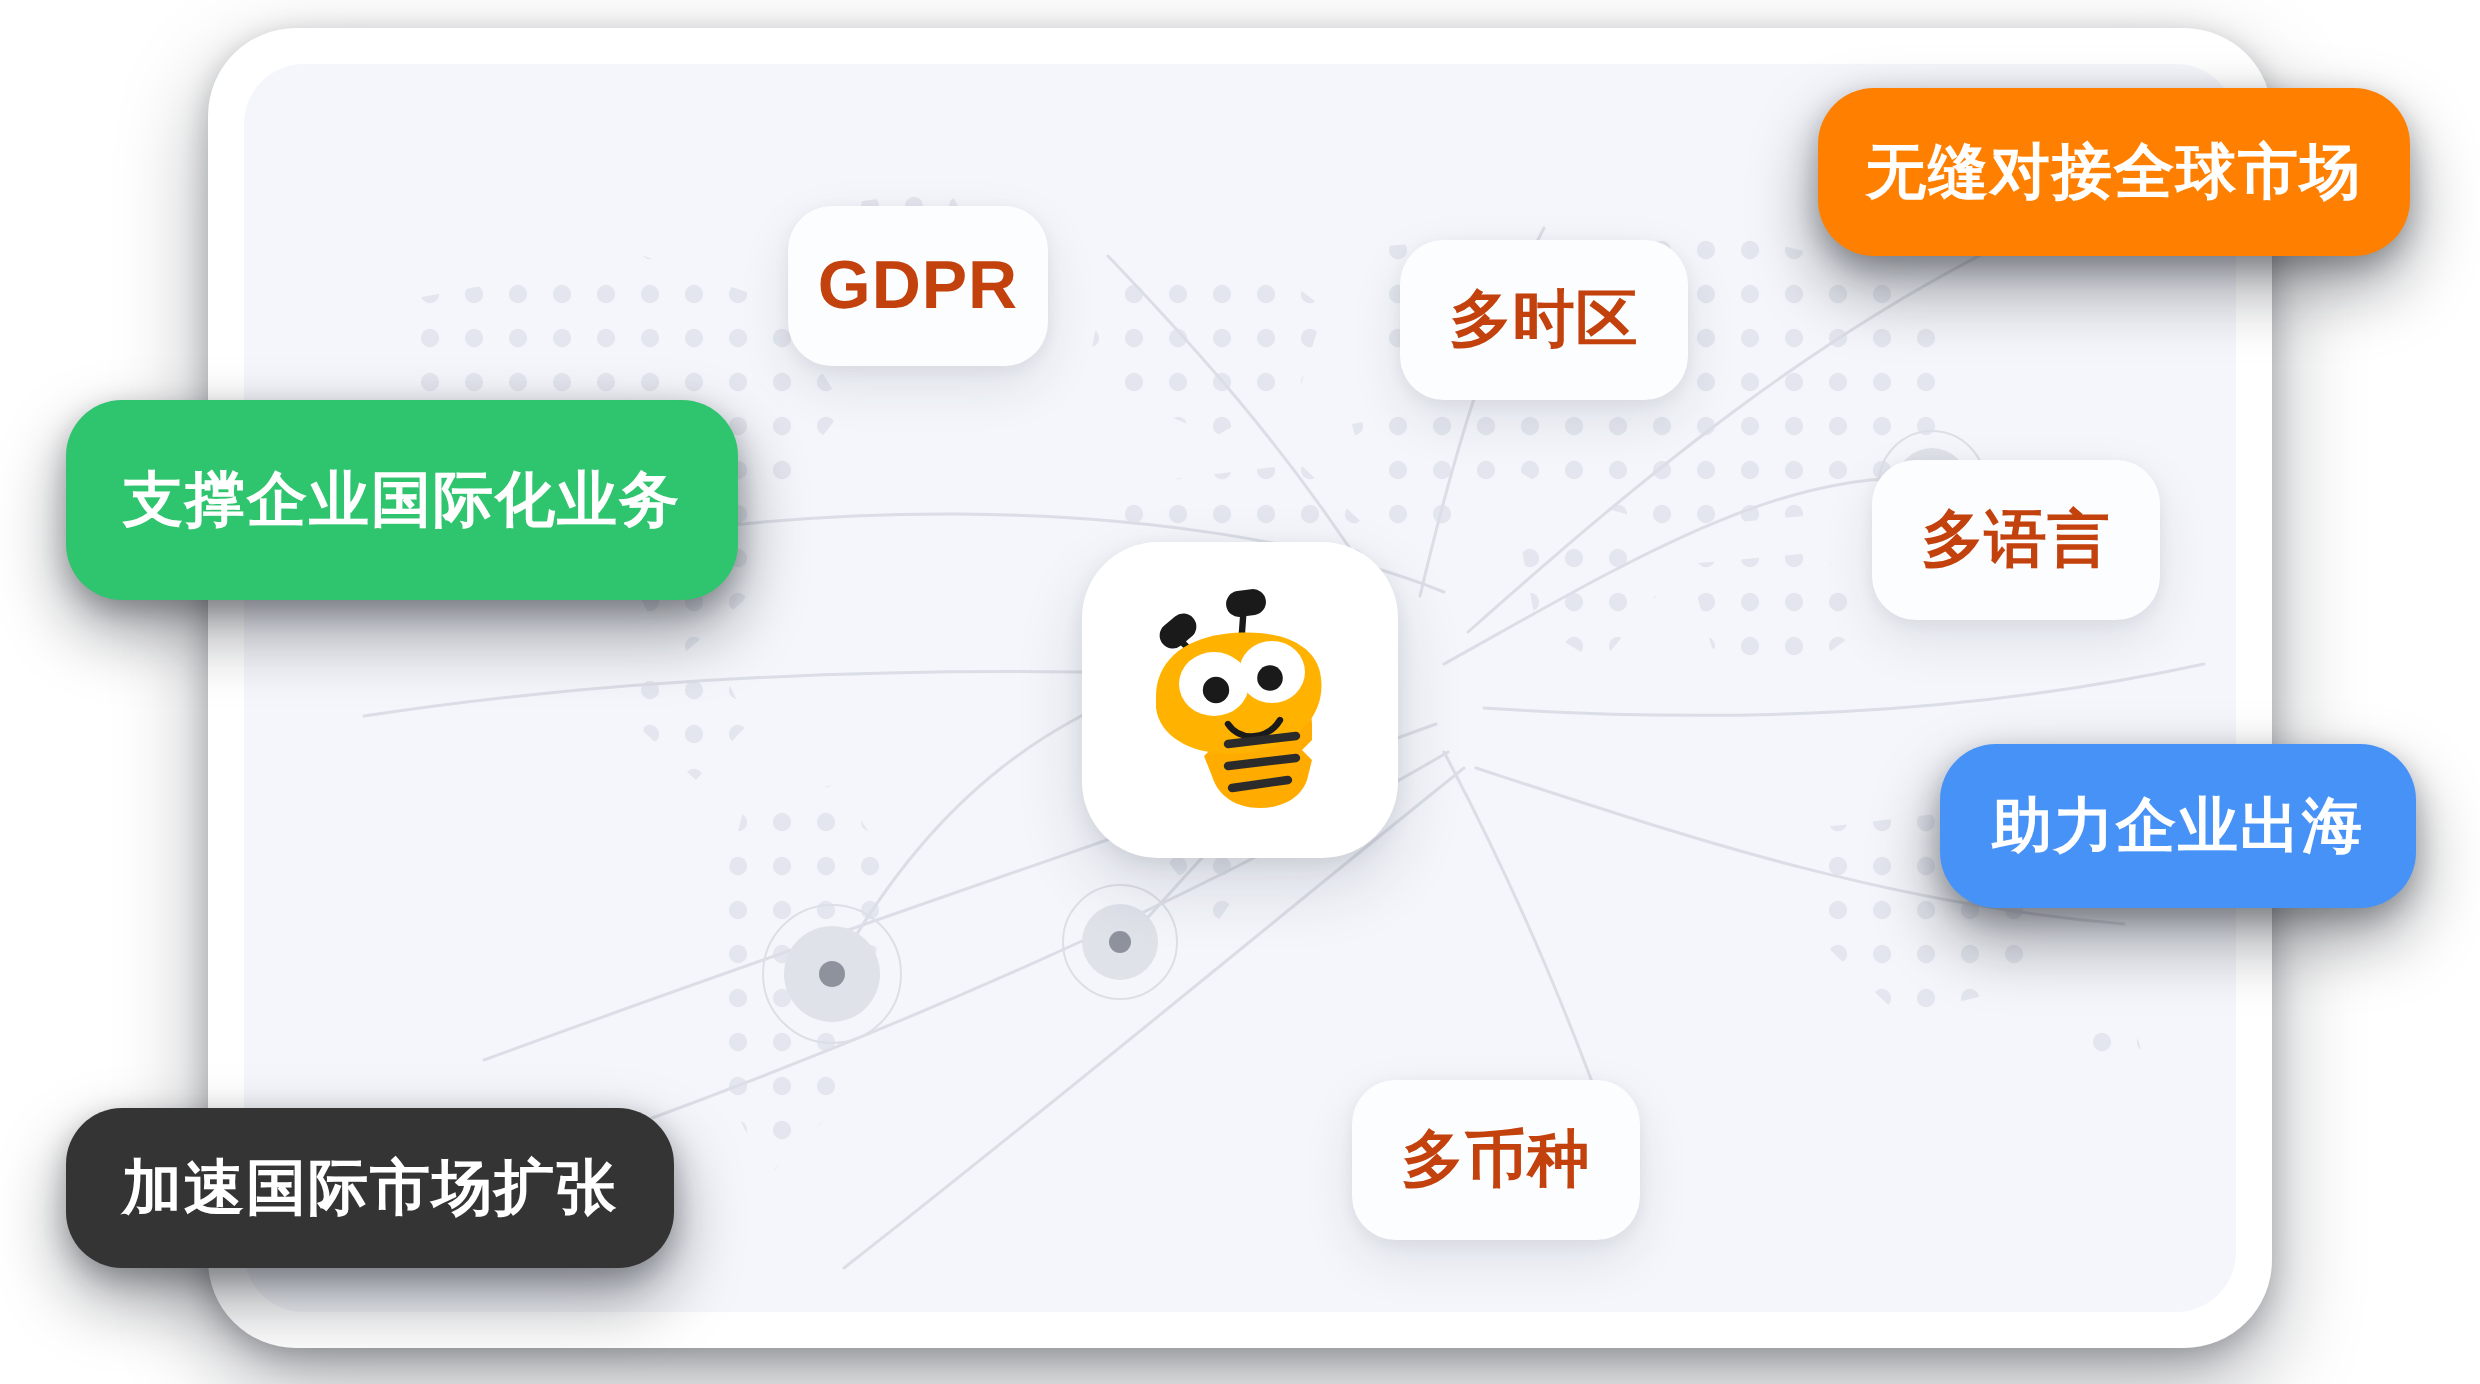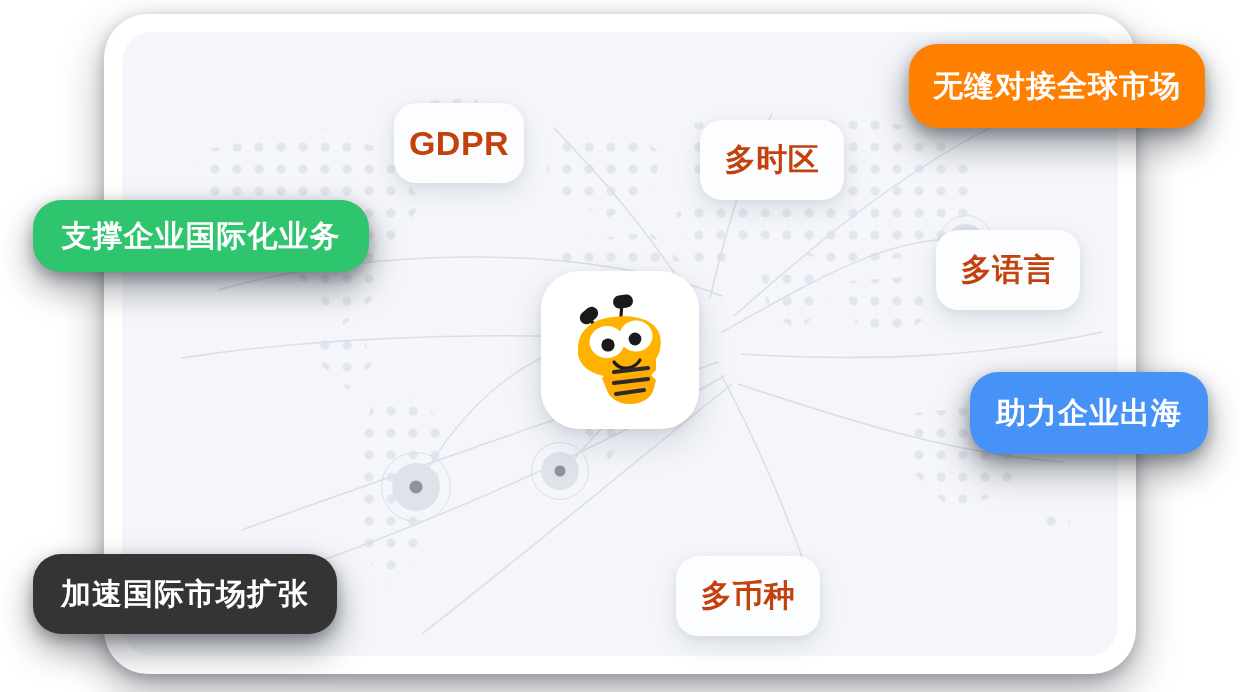--- a/index.html
+++ b/index.html
@@ -164,21 +164,21 @@
   </div>
 
   <div class="card" style="left:700px;top:92px;width:144px;height:80px;font-size:31px;margin-top:28px;">
     <span>多时区</span>
   </div>
 
   <div class="card" style="left:936px;top:186px;width:144px;height:80px;font-size:31px;margin-top:44px;">
     <span>多语言</span>
   </div>
 
-  <div class="card" style="left:676px;top:540px;width:144px;height:80px;font-size:31px;margin-top:16px;">
+  <div class="card" style="left:676px;top:540px;width:144px;height:80px;font-size:31px;">
     <span>多币种</span>
   </div>
 
   <div class="logo-tile">
     <svg width="128" height="128" viewBox="0 0 128 128" aria-hidden="true">
 
       <path d="M36 36 L54 54" stroke="#1a1a1a" stroke-width="3.2" stroke-linecap="round" fill="none"></path>
       <path d="M66 16 L64 44" stroke="#1a1a1a" stroke-width="3.2" stroke-linecap="round" fill="none"></path>
 
       <rect x="23" y="23" width="20" height="13" rx="6.5" transform="rotate(-40 33 29.5)" fill="#1a1a1a"></rect>
@@ -202,21 +202,21 @@
       <path d="M58 86 L92 82" stroke="#2b2b2b" stroke-width="4.2" stroke-linecap="round" fill="none"></path>
       <path d="M58 97 L92 93" stroke="#2b2b2b" stroke-width="4.2" stroke-linecap="round" fill="none"></path>
       <path d="M60 108 L88 104" stroke="#2b2b2b" stroke-width="4.2" stroke-linecap="round" fill="none"></path>
     </svg>
   </div>
 
   <div class="badge orange" style="left:909px;top:44px;width:296px;height:84px;font-size:30px;">
     <span>无缝对接全球市场</span>
   </div>
 
-  <div class="badge green" style="left:33px;top:200px;width:336px;height:72px;font-size:30px;">
+  <div class="badge green" style="left:33px;top:200px;width:336px;height:100px;font-size:30px;">
     <span>支撑企业国际化业务</span>
   </div>
 
   <div class="badge blue" style="left:970px;top:372px;width:238px;height:82px;font-size:30px;">
     <span>助力企业出海</span>
   </div>
 
   <div class="badge dark" style="left:33px;top:534px;width:304px;height:80px;font-size:30px;margin-top:20px;">
     <span>加速国际市场扩张</span>
   </div>

